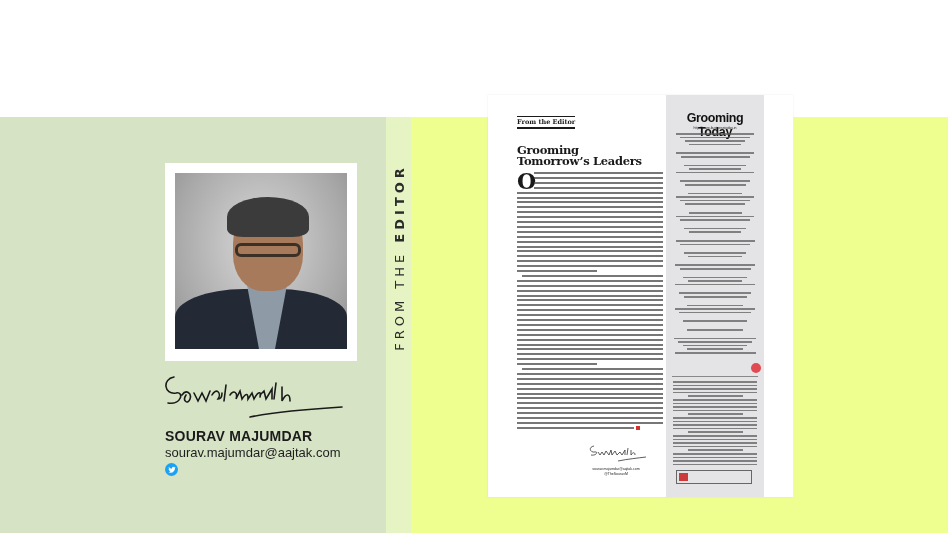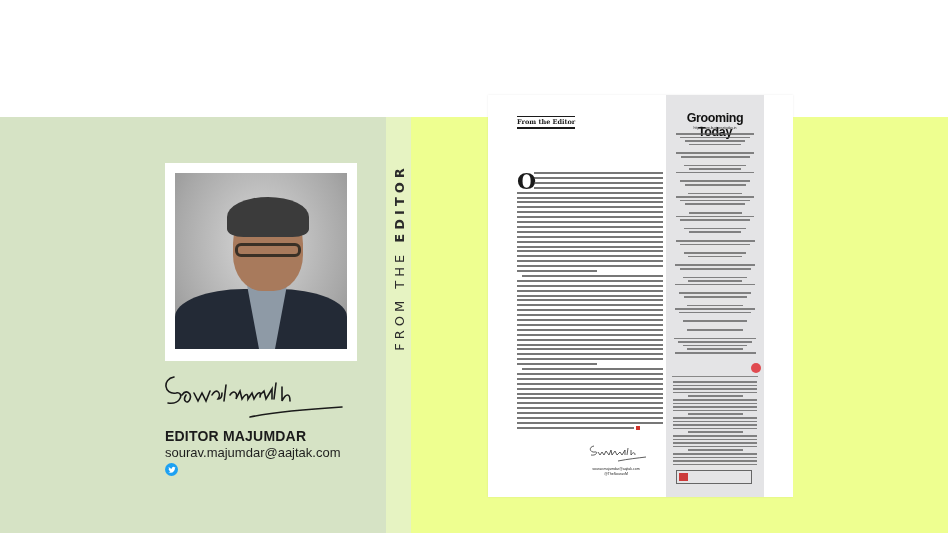--- a/index.html
+++ b/index.html
@@ -140,30 +140,34 @@
     <div class="hair"></div>
     <div class="glasses"></div>
   </div>
 </div>
 
 <svg class="signature" viewBox="0 0 190 60">
   <path d="M14 12 C 2 14, 4 30, 16 28 C 24 26, 22 40, 8 38 M 22 30 c 4 -6 10 -2 8 4 c -2 6 -8 2 -4 -4 M 34 28 l 4 8 l 4 -8 l 4 8 l 4 -10 M 52 30 c 4 -8 10 -2 6 4 c 2 0 4 -2 4 -6 M 66 20 l -2 16 M 70 30 c 4 -6 8 -2 6 4 l 4 -8 l 2 8 c 4 -6 6 -6 6 0 l 4 -6 l 2 6 c 4 -8 8 -8 6 -2 M 100 30 l 4 -4 l 2 8 l 6 -10 l 0 10 M 116 18 l -2 16 M 122 22 l 0 14 c 4 -8 8 -8 8 0" stroke="#1a1a1a" stroke-width="1.6" fill="none" stroke-linecap="round"></path>
   <path d="M90 52 C 120 46, 150 44, 182 42" stroke="#1a1a1a" stroke-width="1.6" fill="none" stroke-linecap="round"></path>
 </svg>
 
-<div class="author-name">EDITOR MAJUMDAR</div>
+<div class="author-name">SOURAV MAJUMDAR</div>
 <div class="author-email">sourav.majumdar@aajtak.com</div>
 <div class="twitter-icon">
   <svg width="8" height="8" viewBox="0 0 24 24">
       <path fill="#ffffff" d="M23 4.6c-.8.4-1.7.6-2.6.7.9-.6 1.6-1.4 2-2.5-.9.5-1.9.9-2.9 1.1A4.5 4.5 0 0 0 11.8 8 12.8 12.8 0 0 1 2.5 3.3a4.5 4.5 0 0 0 1.4 6c-.7 0-1.4-.2-2-.6 0 2.2 1.6 4 3.6 4.4-.7.2-1.4.2-2 .1.6 1.8 2.3 3.1 4.2 3.1A9 9 0 0 1 1 18.2 12.8 12.8 0 0 0 7.9 20c8.3 0 12.8-6.9 12.8-12.8v-.6c.9-.6 1.6-1.4 2.3-2z"></path>
     </svg>
 </div>
 
 <div class="magazine">
   <div class="mag-section">From the Editor</div>
+  <div class="mag-headline">
+    <div>Grooming</div>
+    <div>Tomorrow’s Leaders</div>
+  </div>
 
   <div class="mag-body">
     <div class="drop-cap">O</div>
     <div id="lines">
         <div class="text-line" style="left: 17px; top: 0px; width: 129px;"></div>
         <div class="text-line" style="left: 17px; top: 4.9px; width: 129px;"></div>
         <div class="text-line" style="left: 17px; top: 9.8px; width: 129px;"></div>
         <div class="text-line" style="left: 17px; top: 14.7px; width: 129px;"></div>
         <div class="text-line" style="left: 0px; top: 19.6px; width: 146px;"></div>
         <div class="text-line" style="left: 0px; top: 24.5px; width: 146px;"></div>

